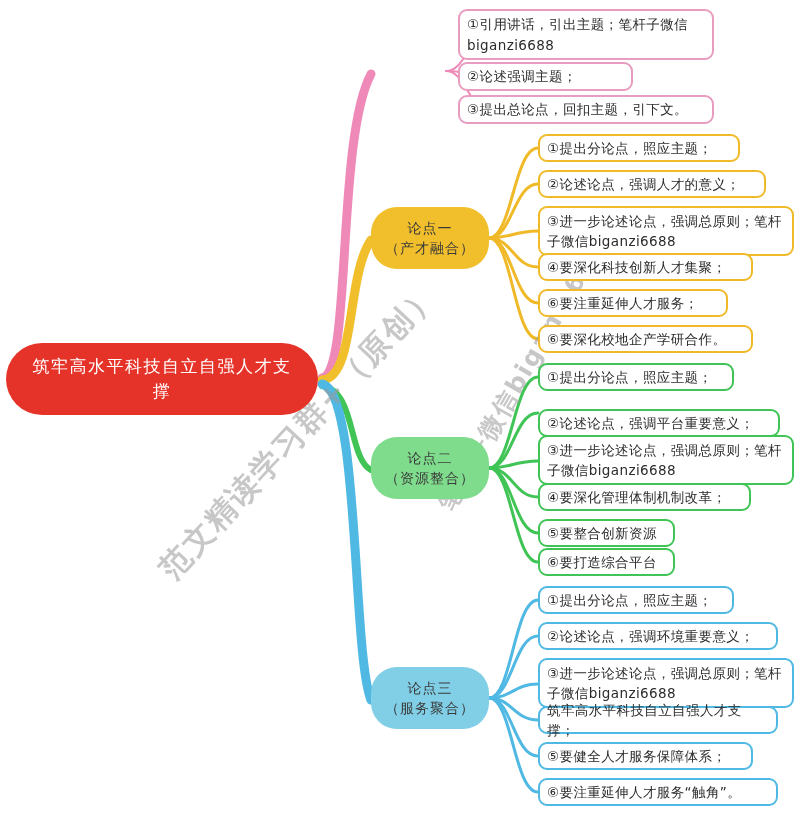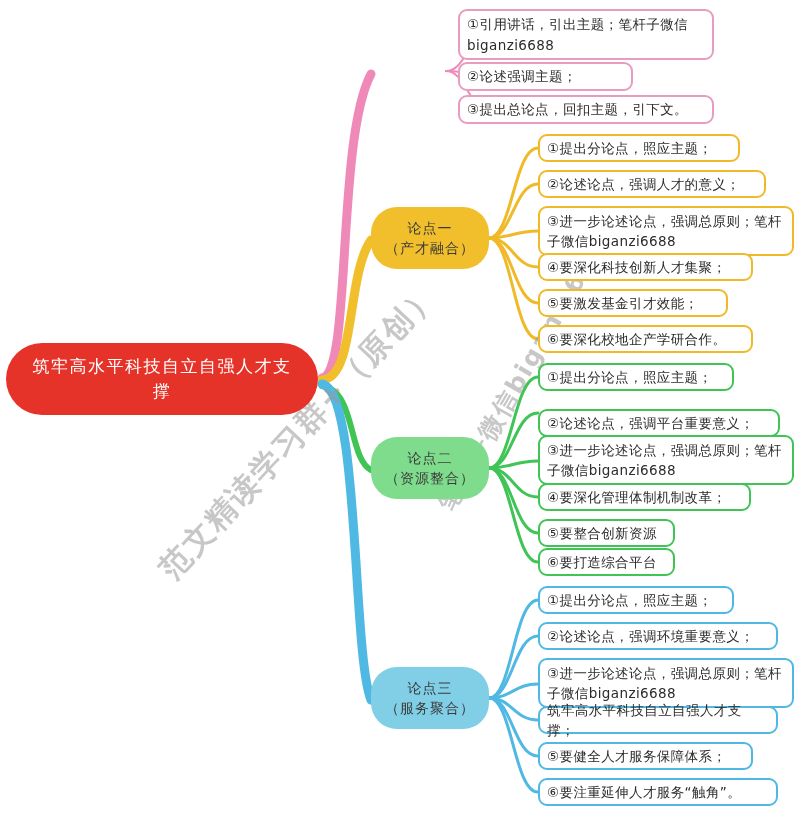--- a/index.html
+++ b/index.html
@@ -180,21 +180,21 @@
   </div>
 
   <div class="leaf pink" style="left:458px;top:9px;width:256px;height:51px;">①引用讲话，引出主题；笔杆子微信biganzi6688</div>
   <div class="leaf pink" style="left:458px;top:62px;width:175px;height:29px;">②论述强调主题；</div>
   <div class="leaf pink" style="left:458px;top:95px;width:256px;height:29px;">③提出总论点，回扣主题，引下文。</div>
 
   <div class="leaf orange" style="left:538px;top:134px;width:202px;height:28px;">①提出分论点，照应主题；</div>
   <div class="leaf orange" style="left:538px;top:170px;width:228px;height:28px;">②论述论点，强调人才的意义；</div>
   <div class="leaf orange" style="left:538px;top:206px;width:256px;height:50px;">③进一步论述论点，强调总原则；笔杆子微信biganzi6688</div>
   <div class="leaf orange" style="left:538px;top:253px;width:215px;height:28px;">④要深化科技创新人才集聚；</div>
-  <div class="leaf orange" style="left:538px;top:289px;width:190px;height:28px;">⑤要激发基金引才效能；</div>
+  <div class="leaf orange" style="left:538px;top:289px;width:190px;height:28px;">⑥要注重延伸人才服务；</div>
   <div class="leaf orange" style="left:538px;top:325px;width:215px;height:28px;">⑥要深化校地企产学研合作。</div>
 
   <div class="leaf green" style="left:538px;top:363px;width:196px;height:28px;">①提出分论点，照应主题；</div>
   <div class="leaf green" style="left:538px;top:409px;width:242px;height:28px;">②论述论点，强调平台重要意义；</div>
   <div class="leaf green" style="left:538px;top:435px;width:256px;height:50px;">③进一步论述论点，强调总原则；笔杆子微信biganzi6688</div>
   <div class="leaf green" style="left:538px;top:483px;width:213px;height:28px;">④要深化管理体制机制改革；</div>
   <div class="leaf green" style="left:538px;top:519px;width:137px;height:28px;">⑤要整合创新资源</div>
   <div class="leaf green" style="left:538px;top:548px;width:137px;height:28px;">⑥要打造综合平台</div>
 
   <div class="leaf blue" style="left:538px;top:586px;width:196px;height:28px;">①提出分论点，照应主题；</div>

